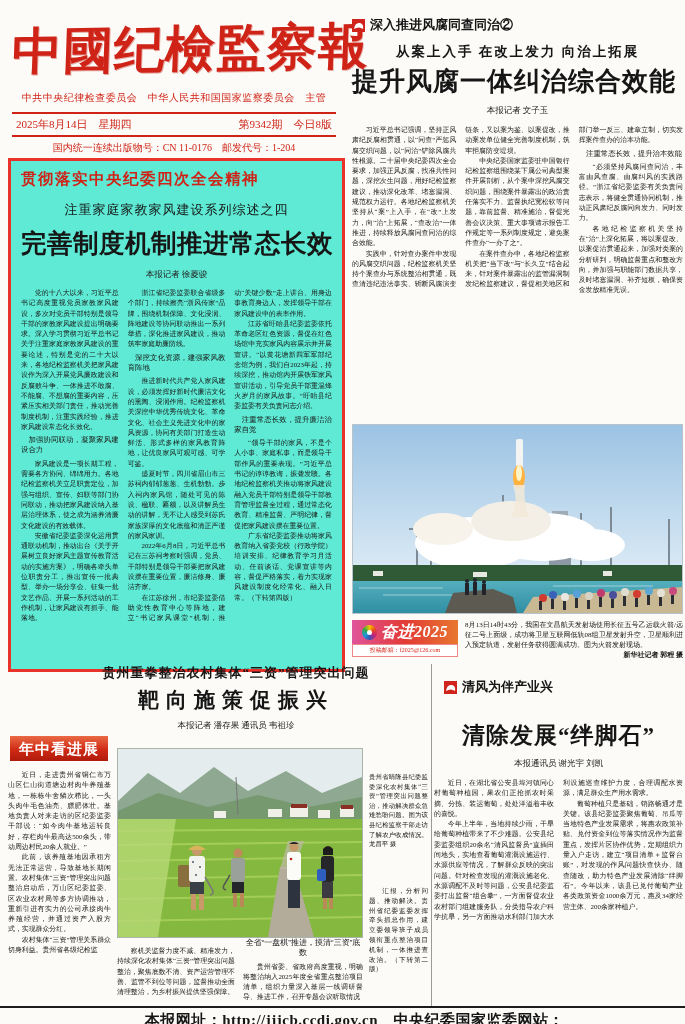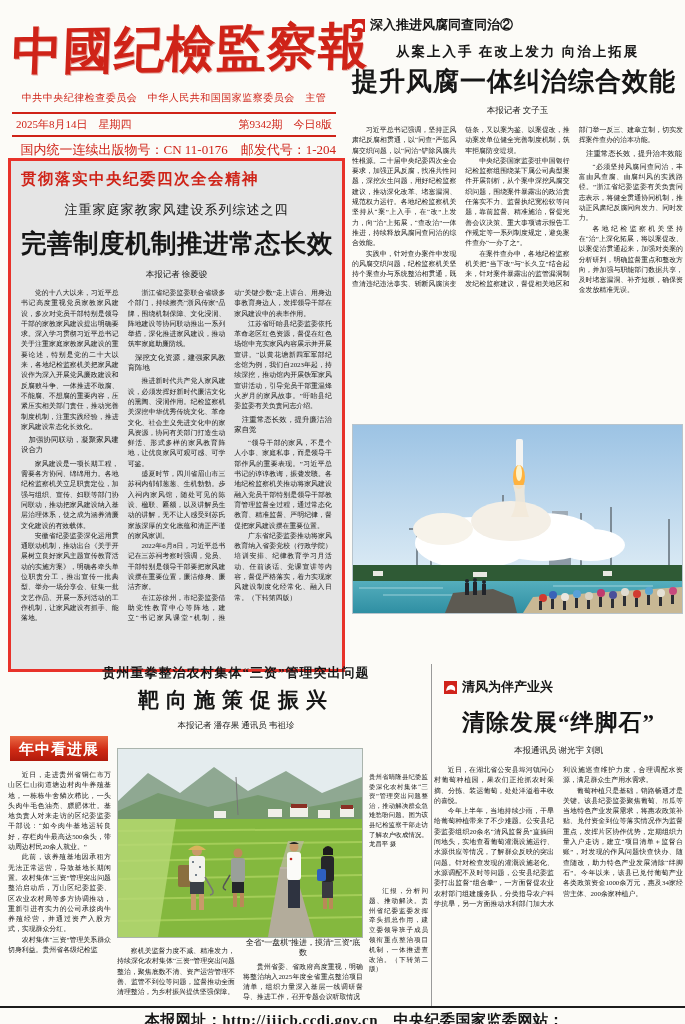--- a/index.html
+++ b/index.html
@@ -14,38 +14,38 @@
     font-size:50px; font-weight:bold; color:var(--masthead-red,#cf2318);
     white-space:nowrap; letter-spacing:1px; transform:rotate(-1deg) skewX(-3deg);
     font-family:"DejaVu Serif","Liberation Serif",serif; text-shadow:1px 1px 0 rgba(190,20,10,.35);
   }
   .masthead-supervisor { color:var(--masthead-red,#cf2318); font-size:10px; margin-top:8px; letter-spacing:.5px; white-space:nowrap; }
   .date-row {
     margin-top:7px; border-top:2px solid var(--masthead-red,#cf2318); border-bottom:2px solid var(--masthead-red,#cf2318);
     display:flex; justify-content:space-between; align-items:center; padding:3px 4px;
     color:var(--masthead-red,#cf2318); font-size:11px; font-weight:normal;
   }
-  .pub-code { color:var(--masthead-red,#cf2318); font-size:13px; margin-top:4px;text-align:right; }
+  .pub-code { color:var(--masthead-red,#cf2318); font-size:10px; margin-top:4px; }
   
   .para { text-indent:2em; margin:0; }
   .sub-h { font-weight:normal; font-family:"Liberation Sans","DejaVu Sans",sans-serif; font-size:7.4px; margin:3px 0 3px 0; text-indent:1em; }
   .byline { text-align:center; font-size:8.5px; color:#222; }
   .kicker-row { display:flex; align-items:center; gap:5px; font-weight:bold; font-size:13px; }
   .kicker-icon { width:13px; height:13px; background:var(--accent-red,#d0231b); flex:0 0 auto; display:inline-block; }
   
   .art-tr { position:absolute; left:352px; top:16px; width:331px; }
   .art-tr .shoulder { text-align:center; font-size:13.5px; font-weight:bold; letter-spacing:2px; margin-top:9px; }
   .art-tr .headline { font-size:26px; font-weight:bold; margin-top:3px; white-space:nowrap; letter-spacing:1px; }
   .art-tr .byline { margin-top:6px; }
   .body-cols { margin-top:8px; column-gap:9px; font-size:6.9px; line-height:10.3px; text-align:justify; overflow:hidden; }
   .cols3 { column-count:3; height:304px; }
   
   .lead {
     position:absolute; left:8px; top:158px; width:337px; height:514px; box-sizing:border-box;
-    border:3px solid var(--box-red,#e8322a); background:#e5e5e5; padding:8px 10px;
+    border:3px solid var(--box-red,#e8322a); background:#5eead4; padding:8px 10px;
   }
   .lead-kicker { color:var(--masthead-red,#d6261c); font-weight:bold; font-size:15.5px; letter-spacing:1.5px; white-space:nowrap; }
   .lead-series { text-align:center; font-size:13px; letter-spacing:1px; margin-top:11px; }
   .lead-headline {
     text-align:center; font-size:25.5px; font-weight:900; margin-top:7px; white-space:nowrap;
     font-family:"Liberation Sans","DejaVu Sans",sans-serif; letter-spacing:.5px;
   }
   .lead-byline { margin-top:8px; }
   .lead-body { column-count:3; height:364px; margin-top:7px; }
   
@@ -77,21 +77,21 @@
   .gz-col1 { position:absolute; left:8px; top:770px; width:103px; height:236px; font-size:6.9px; line-height:10.3px; text-align:justify; overflow:hidden; }
   .photo2 { position:absolute; left:117px; top:748px; width:246px; height:190px; border:1px solid #aab4ad; box-sizing:border-box; }
   .gz-cap { position:absolute; left:369px; top:772px; width:59px; height:108px; font-size:6.4px; line-height:9.6px; text-align:justify; overflow:hidden; }
   .gz-col4 { position:absolute; left:369px; top:886px; width:59px; height:120px; font-size:6.6px; line-height:9.8px; text-align:justify; overflow:hidden; }
   .gz-colA { position:absolute; left:117px; top:946px; width:118px; height:60px; font-size:6.9px; line-height:10.3px; text-align:justify; overflow:hidden; }
   .gz-colB { position:absolute; left:243px; top:938px; width:120px; height:68px; font-size:6.9px; line-height:10.3px; text-align:justify; overflow:hidden; }
   .gz-colB .sub-h { font-size:8px; text-indent:0; text-align:center; margin:0 0 3px 0; }
   
   .art-bj { position:absolute; left:434px; top:678px; width:249px; }
   .art-bj .kicker-row { margin-left:10px; }
-  .bj-headline { text-align:center; font-size:23px; font-weight:bold; letter-spacing:1px; margin-top:11px; white-space:nowrap; }
+  .bj-headline { text-align:center; font-size:23px; font-weight:bold; letter-spacing:1px; margin-top:24px; white-space:nowrap; }
   .art-bj .byline { margin-top:7px; }
   .cols2 { column-count:2; height:232px; margin-top:8px; }
   .v-rule { position:absolute; left:431px; top:664px; width:0; height:342px; border-left:1px solid #9a9a9a; }
   
   .footer-rule { position:absolute; left:0px; top:1006px; width:685px; border-top:2px solid #1c1c1c; }
   .footer { position:absolute; left:0; top:1011px; width:564px; text-align:right; font-size:15px; font-weight:bold; letter-spacing:.5px; }
 </style>
 </head>
 <body>
 
@@ -241,20 +241,33 @@
         <rect x="258" y="174" width="3" height="9"></rect>
           <rect x="270" y="171" width="3" height="10"></rect>
           <rect x="282" y="173" width="3" height="9"></rect>
         <rect x="294" y="170" width="3" height="10"></rect>
           <rect x="306" y="172" width="3" height="9"></rect>
           <rect x="318" y="170" width="3" height="9"></rect>
       </g>
     </svg>
   </div>
 
+  <div class="cap-row">
+    <div class="fj-badge">
+      <div class="fj-top">
+        <span class="pinwheel"></span>
+        <span>奋进2025</span>
+      </div>
+      <div class="fj-sub">投稿邮箱：f2025@126.com</div>
+    </div>
+    <div class="p1-cap">
+      <span>8月13日14时43分，我国在文昌航天发射场使用长征五号乙运载火箭/远征二号上面级，成功将卫星互联网低轨08组卫星发射升空，卫星顺利进入预定轨道，发射任务获得圆满成功。图为火箭发射现场。</span>
+      <div class="p1-credit">新华社记者 郭程 摄</div>
+    </div>
+  </div>
 
   <div class="gz-header">
     <div class="gz-kicker">贵州重拳整治农村集体“三资”管理突出问题</div>
     <div class="gz-headline">靶向施策促振兴</div>
     <div class="byline gz-byline">本报记者 潘存果 通讯员 韦祖珍</div>
   </div>
   <div class="nz-badge">年中看进展</div>
   <div class="gz-col1">
       <div class="para">近日，走进贵州省铜仁市万山区仁山街道塘边村肉牛养殖基地，一栋栋牛舍鳞次栉比，一头头肉牛毛色油亮、膘肥体壮。基地负责人对来走访的区纪委监委干部说：“如今肉牛基地运转良好，存栏肉牛最高达500余头，带动周边村民20余人就业。”</div>
       <div class="para">此前，该养殖基地因承租方无法正常运营，导致基地长期闲置。农村集体“三资”管理突出问题整治启动后，万山区纪委监委、区农业农村局等多方协调推动，重新引进有实力的公司承接肉牛养殖经营，并通过资产入股方式，实现群众分红。</div>

